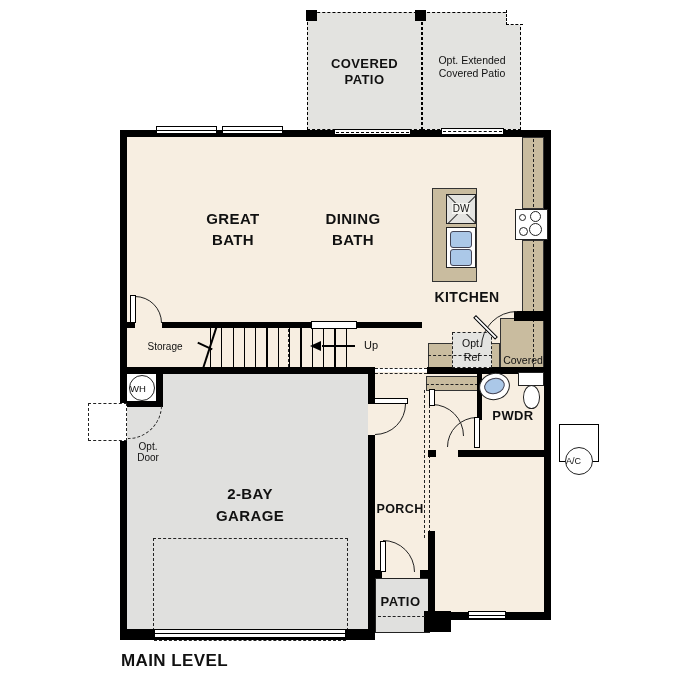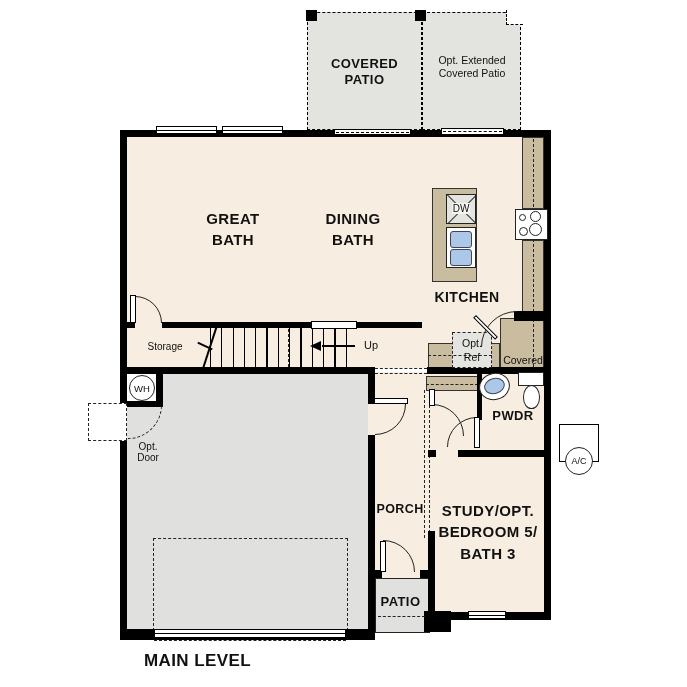--- a/index.html
+++ b/index.html
@@ -22,21 +22,21 @@
                border:1.3px solid #222;border-radius:50%;}
   .arc.dash::before{border-style:dashed;}
   .c-bl::before{left:-100%;top:0;}
   .c-br::before{left:0;top:0;}
   .c-tl::before{left:-100%;top:-100%;}
   .leaf{position:absolute;background:#fff;border:1px solid var(--wall,#000);box-sizing:border-box;}
   .lbl{position:absolute;display:flex;align-items:center;justify-content:center;text-align:center;
        white-space:pre-line;color:#111;}
   .b{font-weight:700;letter-spacing:.4px;}
   .circ{position:absolute;background:#fff;border:1.4px solid #222;border-radius:50%;box-sizing:border-box;
-        display:flex;align-items:center;justify-content:center;color:#111;}
+        display:flex;align-items:center;justify-content:flex-start;color:#111;}
   .burner{position:absolute;border:1.1px solid #222;border-radius:50%;box-sizing:border-box;background:#fff;}
   .treads{position:absolute;background:repeating-linear-gradient(to right,#000 0 1.2px,transparent 1.2px 11.3px);}
   .x-lines::before,.x-lines::after{content:"";position:absolute;left:-6px;top:14px;width:42px;height:1px;background:#333;}
   .x-lines::before{transform:rotate(45deg);}
   .x-lines::after{transform:rotate(-45deg);}
   .basin{position:absolute;background:var(--fixture-blue,#abc8e8);border:1px solid #445;border-radius:3px;box-sizing:border-box;}
 </style>
 </head>
 <body>
 
@@ -165,21 +165,20 @@
   <div class="lbl b" style="left:303px;top:205px;width:100px;height:47px;font-size:15px;line-height:21px;">DINING
 BATH</div>
   <div class="lbl b" style="left:428px;top:288px;width:78px;height:17px;font-size:14px;">KITCHEN</div>
   <div class="lbl" style="left:141px;top:340px;width:48px;height:13px;font-size:10px;">Storage</div>
   <div class="lbl" style="left:358px;top:338px;width:26px;height:14px;font-size:11px;">Up</div>
   <div class="lbl" style="left:452px;top:334px;width:40px;height:32px;font-size:10.5px;line-height:14px;">Opt.
 Ref</div>
   <div class="lbl" style="left:502px;top:353px;width:42px;height:13px;font-size:10.5px;">Covered</div>
   <div class="lbl b" style="left:486px;top:407px;width:54px;height:16px;font-size:13px;">PWDR</div>
   <div class="lbl b" style="left:374px;top:501px;width:52px;height:15px;font-size:12.5px;">PORCH</div>
-  <div class="lbl b" style="left:430px;top:499px;width:116px;height:66px;font-size:15px;line-height:21.5px;">STUDY/OPT.
-BEDROOM 5/
-BATH 3</div>
   <div class="lbl b" style="left:376px;top:593px;width:49px;height:16px;font-size:13px;">PATIO</div>
+  <div class="lbl b" style="left:190px;top:481px;width:120px;height:47px;font-size:15px;line-height:22px;">2-BAY
+GARAGE</div>
   <div class="lbl" style="left:129px;top:440px;width:38px;height:24px;font-size:10px;line-height:11.5px;">Opt.
 Door</div>
-  <div class="lbl b" style="left:121px;top:651px;width:150px;height:20px;font-size:17px;justify-content:flex-start;text-align:left;margin-left:23px;">MAIN LEVEL</div>
+  <div class="lbl b" style="left:121px;top:651px;width:150px;height:20px;font-size:17px;justify-content:flex-start;text-align:left;">MAIN LEVEL</div>
 
 </div>
 
 </body></html>

